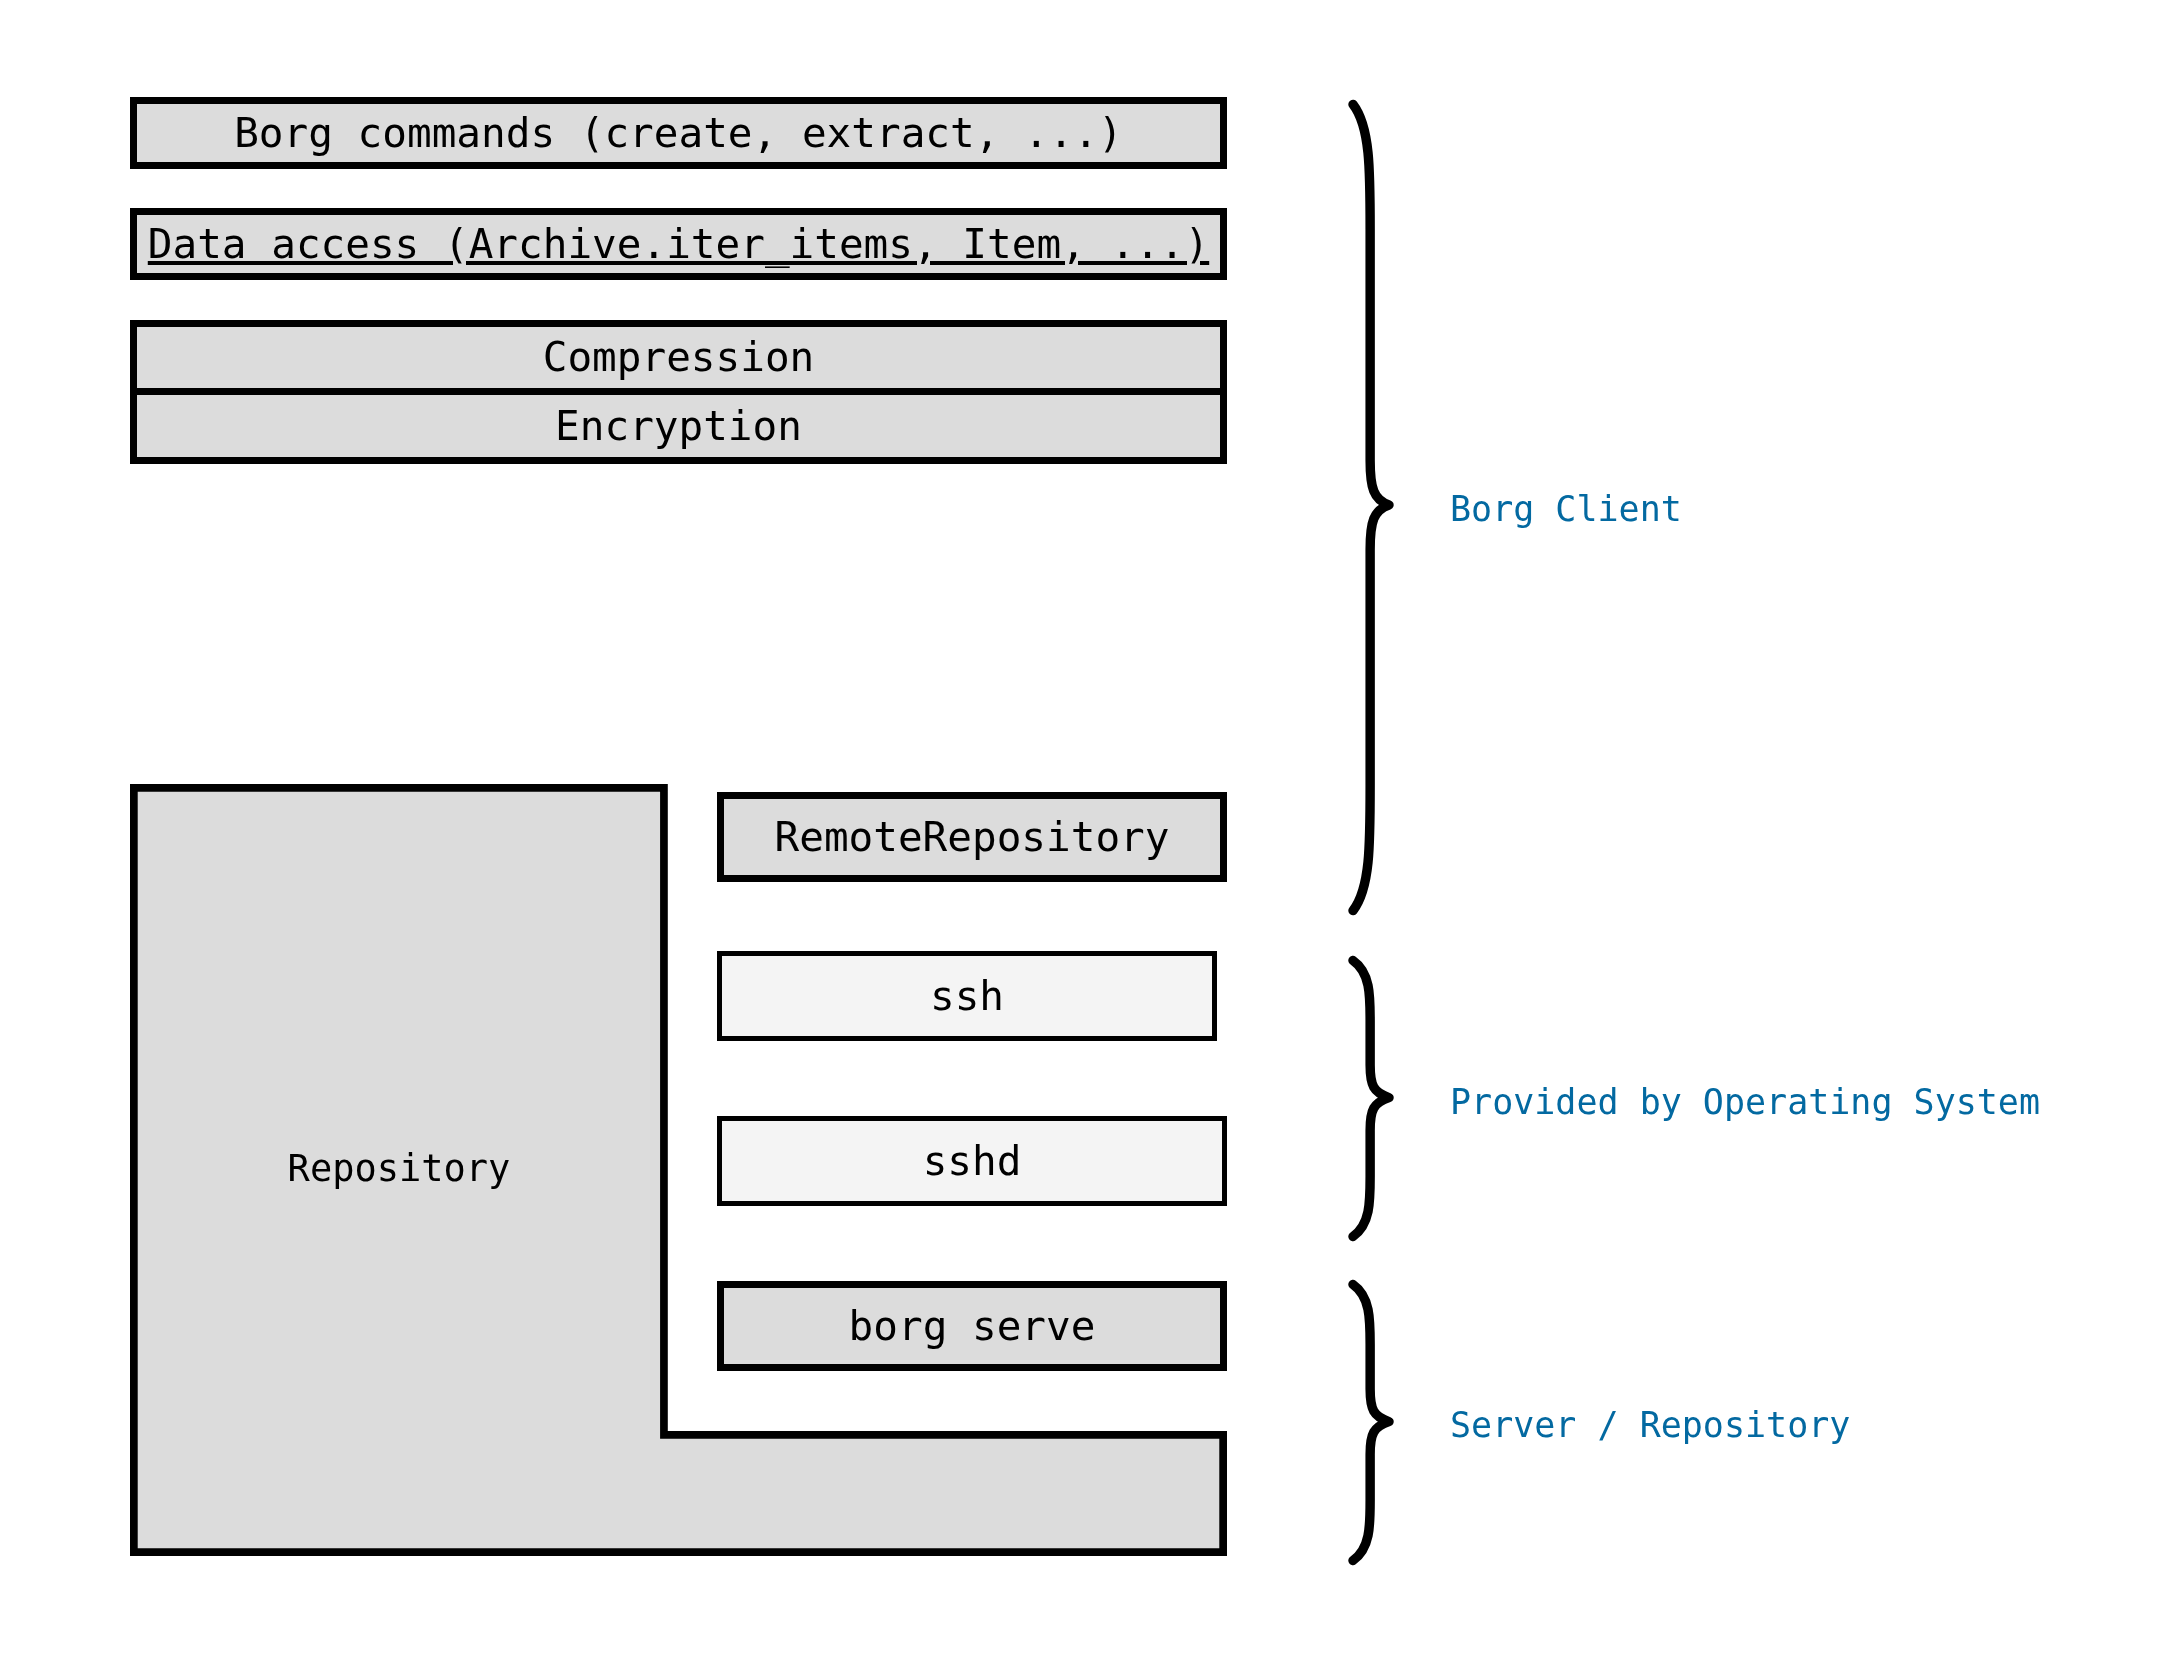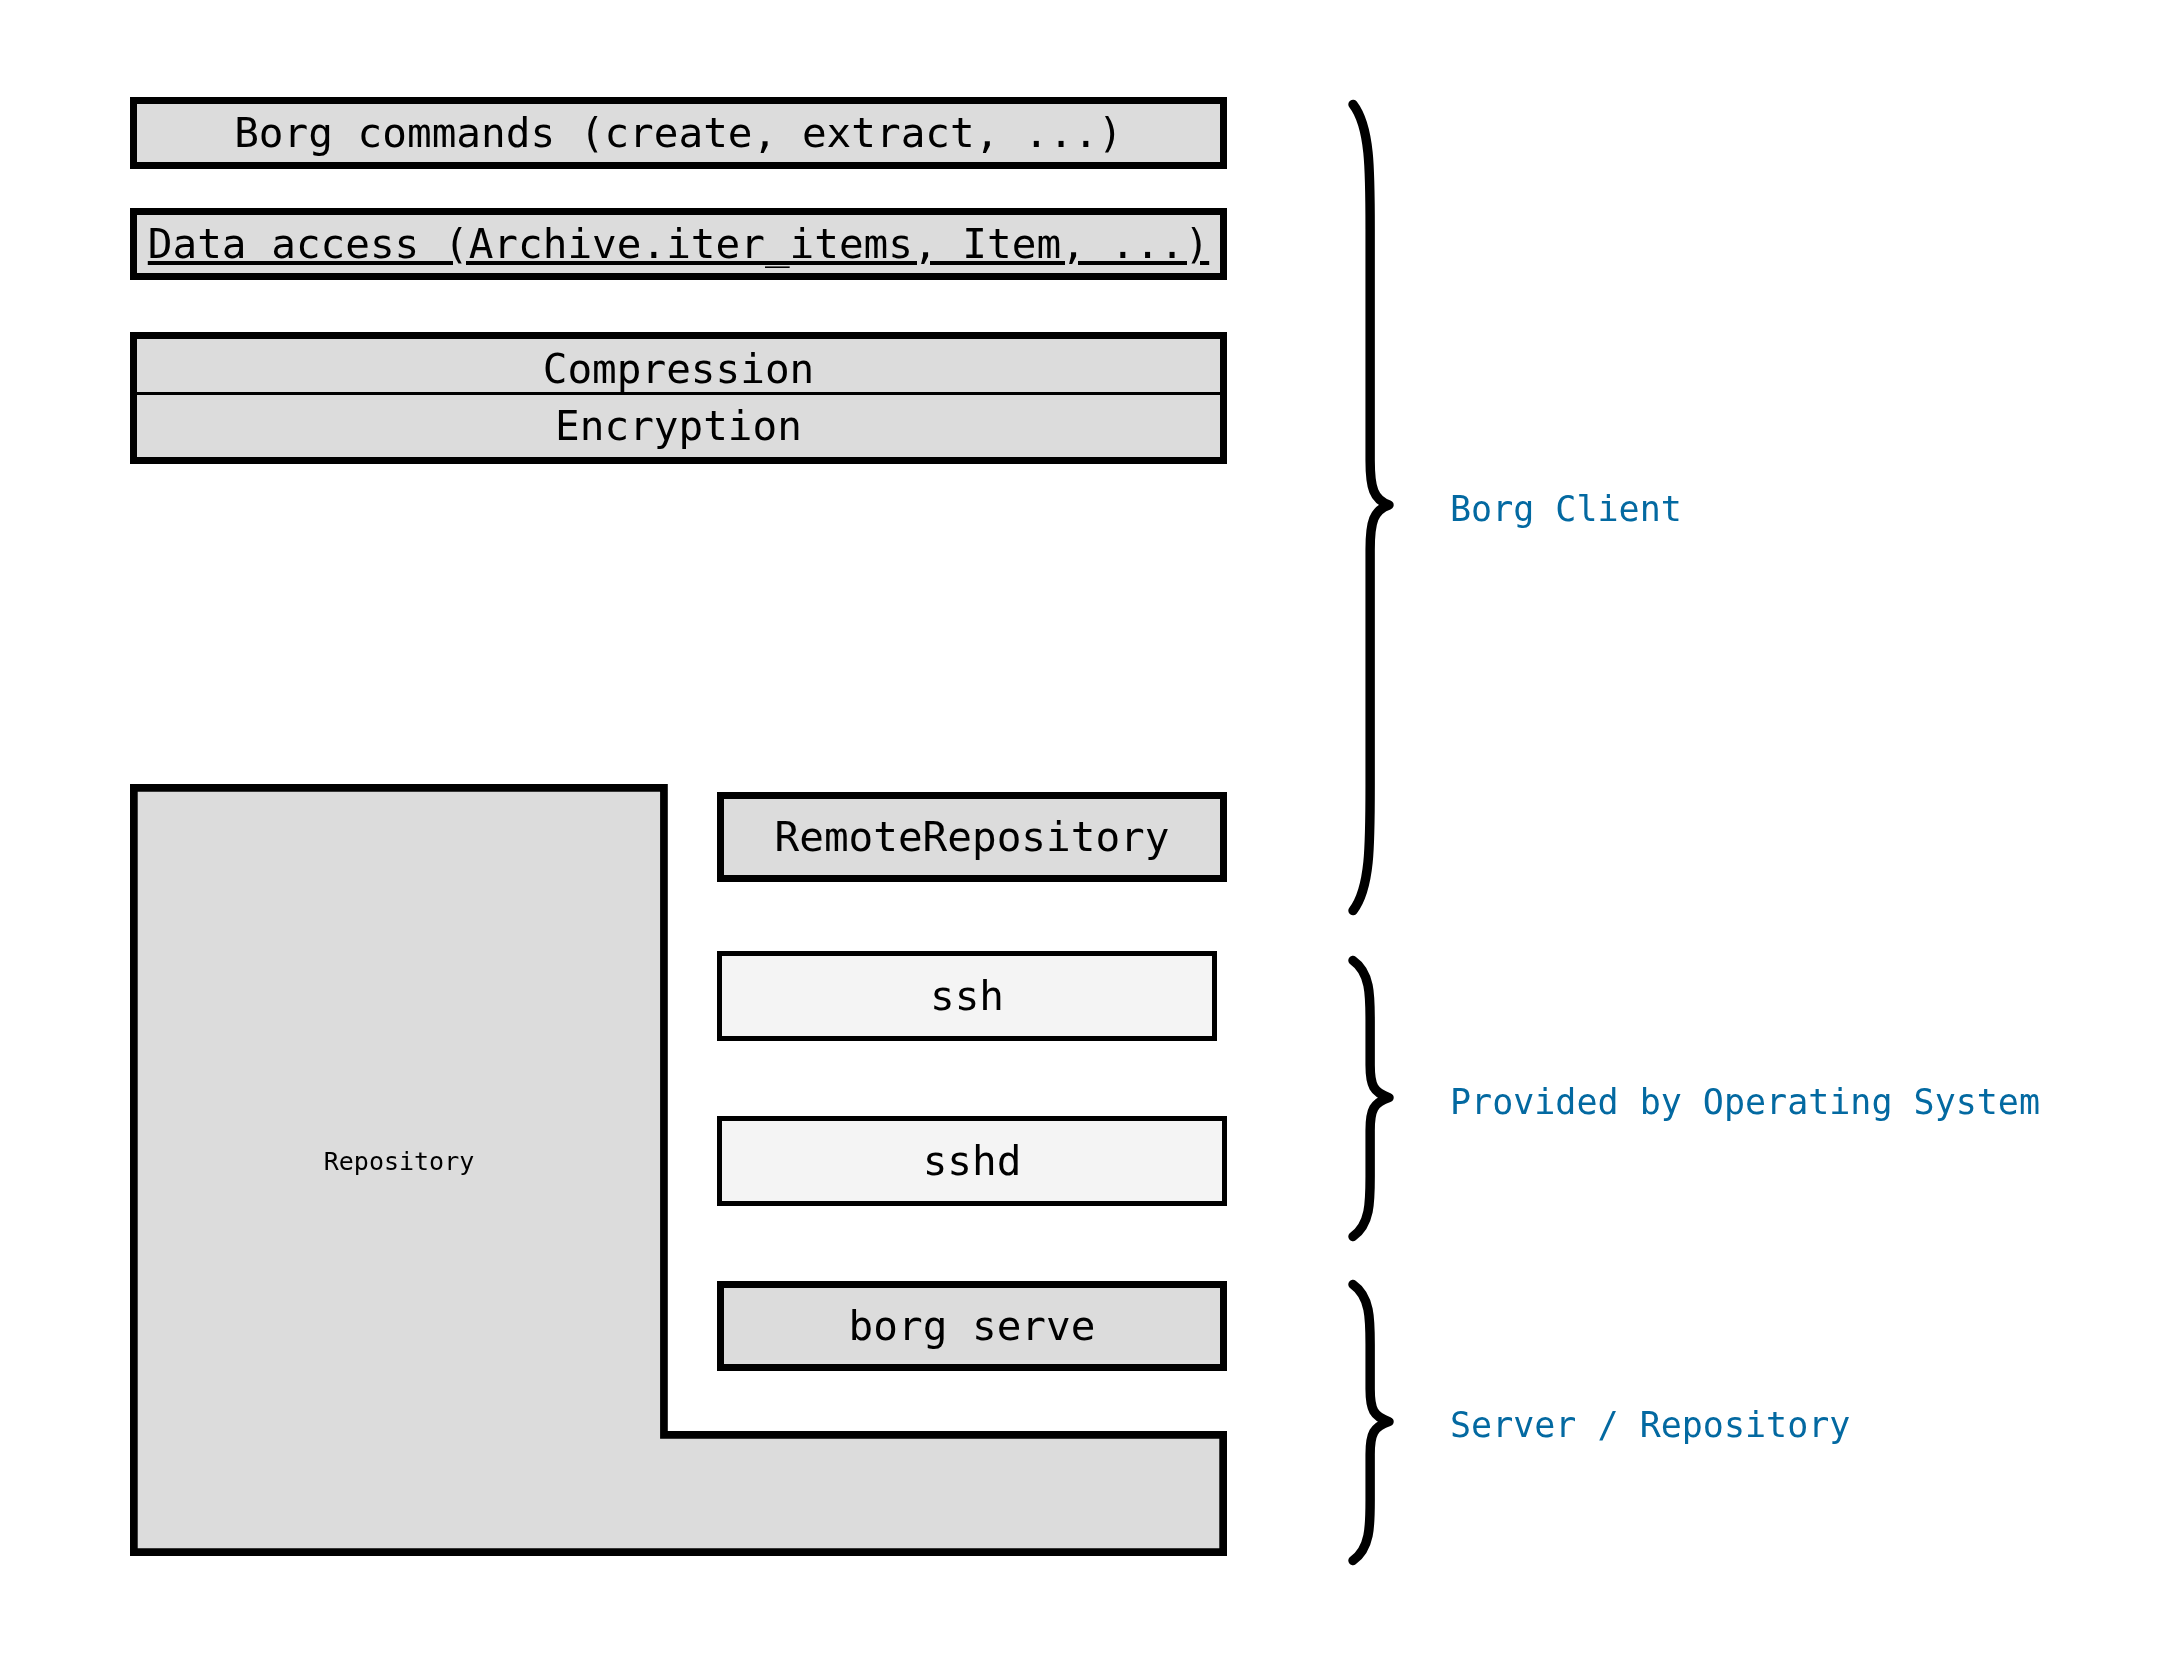--- a/index.html
+++ b/index.html
@@ -40,21 +40,20 @@
   }
   .box-label {
     font-size: 41px;
     letter-spacing: 0px;
     color: #000000;
     display: block;
   }
   
   .box.stacked-top {
     border-bottom-width: 4.3px;
-    margin-top: 12px;
   }
   .box.stacked-bottom {
     border-top-width: 3.4px;
   }
   
   .repo-shape {
     position: absolute;
     left: 130px;
     top: 784px;
     width: 1097px;
@@ -65,21 +64,21 @@
     width: 100%;
     height: 100%;
     overflow: visible;
   }
   .repo-label {
     position: absolute;
     left: 130px;
     top: 1147px;
     width: 538px;
     text-align: center;
-    font-size: 25px;
+    font-size: 37px;
     color: #000000;
     white-space: pre;
   }
   
   .brace {
     position: absolute;
   }
   .brace svg {
     display: block;
     overflow: visible;

